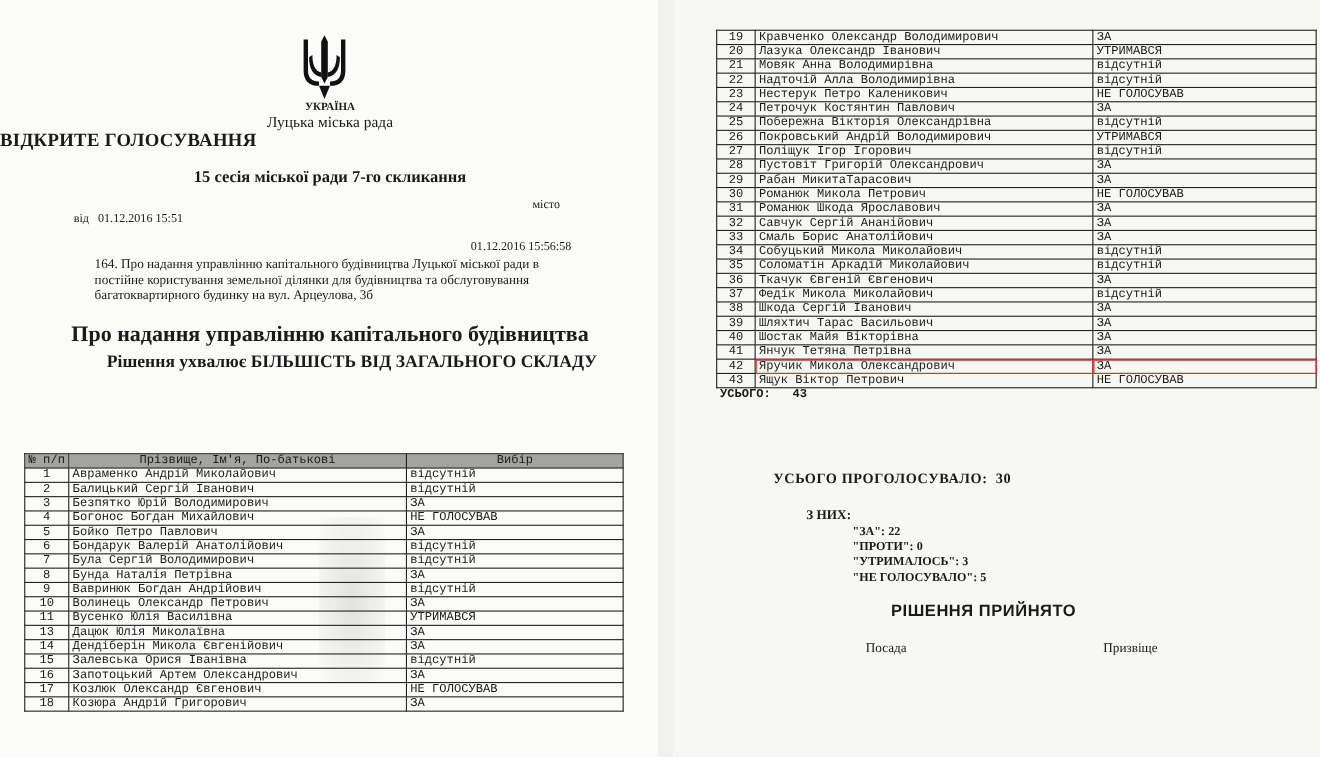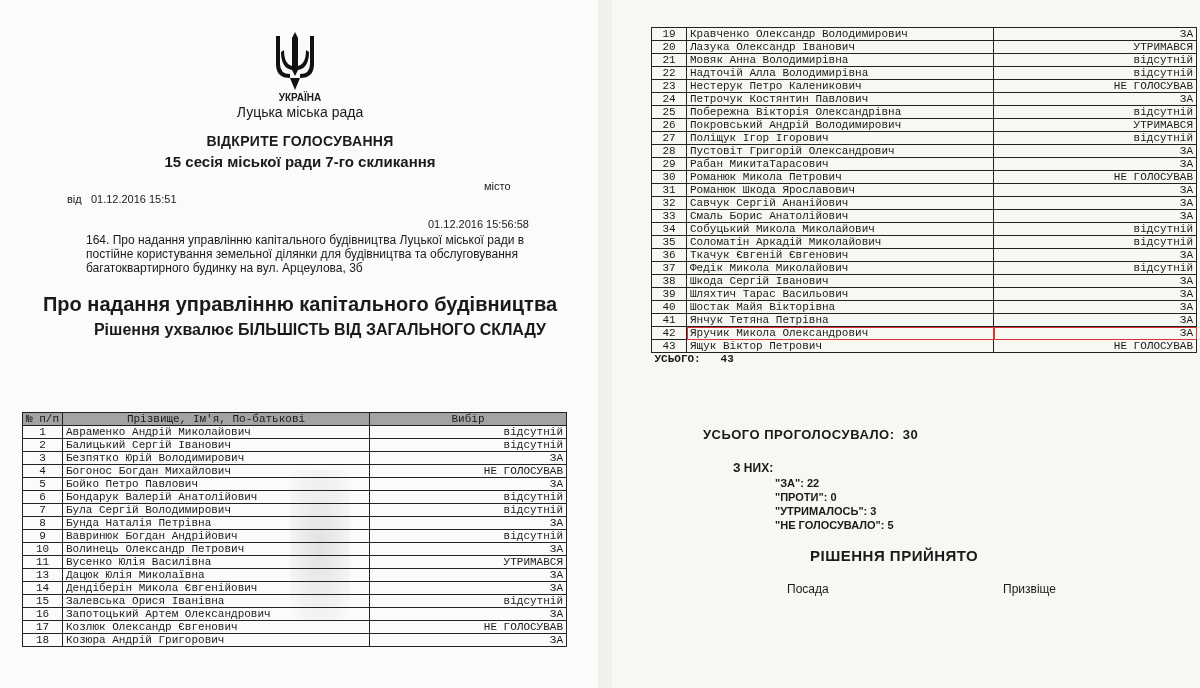--- a/index.html
+++ b/index.html
@@ -2,41 +2,41 @@
 <html><head>
 <meta charset="utf-8">
 <style>
   html, body { margin:0; padding:0; }
   body { width:1200px; height:688px; overflow:hidden; background:#f4f4f2; position:relative; font-family:"Liberation Serif", serif; color:#1a1a1a; }
   .page { position:absolute; top:0; height:688px; background:#fbfbf9; }
   .left { left:0; width:600px; }
   .right { left:600px; width:600px; background:#f7f7f4; }
   .gap { position:absolute; left:598px; top:0; width:14px; height:688px; background:#f0f0ec; }
   .emblem { position:absolute; left:270px; top:30px; width:50px; height:62px; }
-  .serif { font-family:Liberation Sans, sans-serif; }
+  .serif { font-family:Liberation Serif, serif; }
   .sans { font-family:"Liberation Sans", sans-serif; }
   .abs { position:absolute; white-space:nowrap; }
   .country { left:0; width:600px; top:92px; text-align:center; font-size:10px; font-weight:bold; }
   .council { left:0; width:600px; top:104px; text-align:center; font-size:14px; }
-  .vtitle { left:0; width:600px; top:133px; text-align:center; font-size:14px; font-weight:bold; letter-spacing:0.3px; }
+  .vtitle { left:0; width:600px; top:118px; font-size:17px; font-weight:bold; letter-spacing:0.3px; }
   .session { left:0; width:600px; top:153px; text-align:center; font-size:15px; font-weight:bold; }
   .city { left:484px; top:180px; font-size:11px; }
   .from { left:67px; top:193px; font-size:11px; }
   .ts2 { left:428px; top:218px; font-size:11px; }
   .item { left:86px; top:233px; width:440px; white-space:normal; font-size:12px; line-height:14px; }
   .subj { left:0; width:600px; top:293px; text-align:center; font-size:20px; font-weight:bold; }
   .decision { left:60px; width:520px; top:319px; text-align:center; font-size:16px; font-weight:bold; white-space:normal; line-height:22px; }
   table.votes { position:absolute; border-collapse:collapse; font-family:Liberation Mono, monospace; font-size:11px; }
   table.votes td, table.votes th { border:1px solid #222; padding:0 3px; height:12px; line-height:12px; white-space:nowrap; overflow:hidden; }
   table.votes th { font-weight:normal; background:#a3a3a3; }
   .lt { left:22px; top:412px; width:545px; }
   .rt { left:651px; top:27px; width:546px; }
   td.num { text-align:center; width:28px; }
   td.name { width:300px; }
-  td.choice { text-align:right; }
+  td.choice { text-align:left; }
   .total-row td { border:none !important; font-weight:bold; }
   .highlight { outline:1.5px solid #d33; outline-offset:-1px; }
   .sum-title { left:703px; top:427px; font-size:13px; font-weight:bold; letter-spacing:0.5px; }
   .of-them { left:733px; top:461px; font-size:12px; font-weight:bold; }
   .stat { left:775px; font-size:11px; font-weight:bold; }
   .result { left:810px; top:547px; font-size:15px; font-weight:bold; letter-spacing:0.5px; }
   .position { left:787px; top:582px; font-size:12px; }
   .surname { left:1003px; top:582px; font-size:12px; }
   .smudge { position:absolute; left:290px; top:470px; width:60px; height:150px; background:radial-gradient(ellipse at center, rgba(150,150,150,0.25), rgba(255,255,255,0)); }
 </style>

